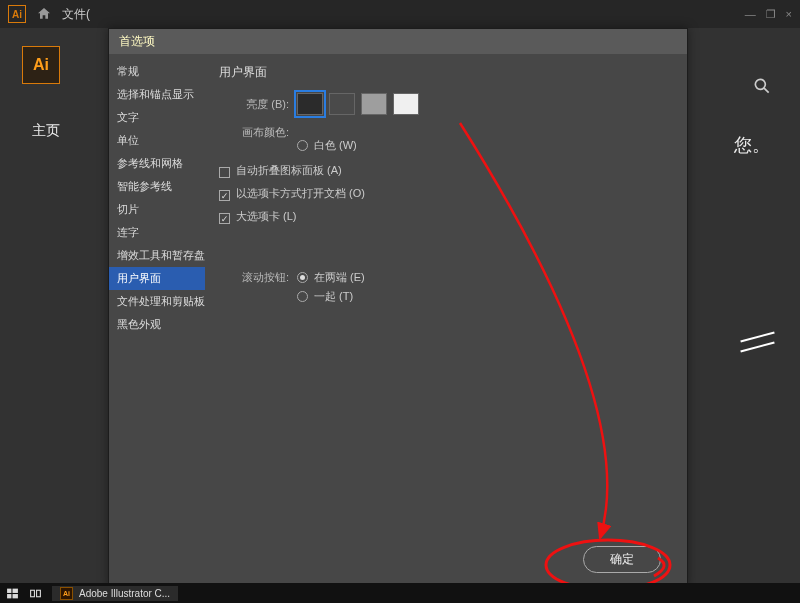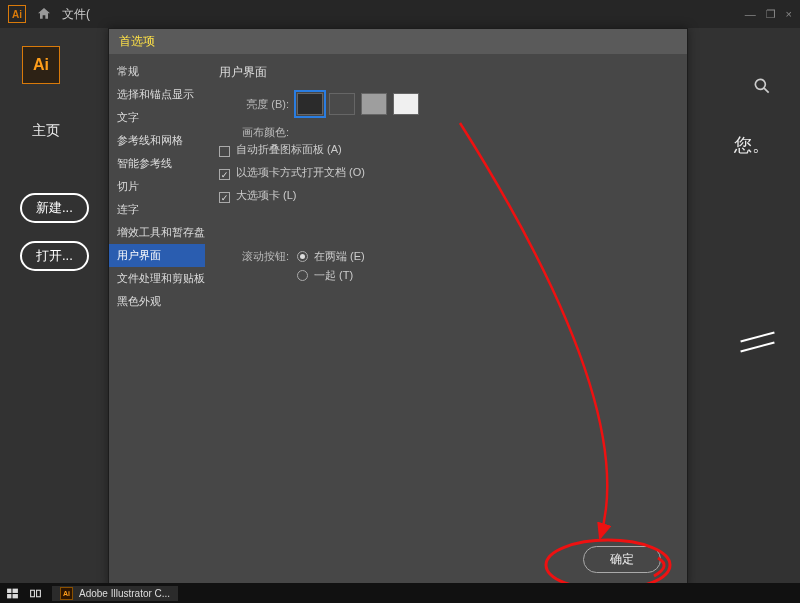--- a/index.html
+++ b/index.html
@@ -27,21 +27,21 @@
 
   .scratches { position: absolute; right: 25px; top: 300px; }
   .scratches div { width: 35px; height: 2px; background: #fff; margin: 8px 0; transform: rotate(-15deg); }
 
   
   .dialog {
     position: absolute; left: 108px; top: 0; width: 580px; height: 560px;
     background: #474747; border: 1px solid #1c1c1c; display: flex; flex-direction: column;
     box-shadow: 0 0 10px rgba(0,0,0,.4);
   }
-  .dlg-title { background: #5a5a5a; color: #fde047; font-size: 12px; padding: 4px 10px; }
+  .dlg-title { background: #5a5a5a; color: #fef9c3; font-size: 12px; padding: 4px 10px; }
   .dlg-body { flex: 1; display: flex; }
   .dlg-side { width: 96px; background: #474747; padding-top: 6px; }
   .dlg-side .item { padding: 4px 8px; font-size: 11px; color: #ddd; cursor: pointer; white-space: nowrap; }
   .dlg-side .item.selected { background: #2a5db0; color: #fff; }
 
   .dlg-content { flex: 1; padding: 10px 14px; position: relative; }
   .sect-title { font-size: 12px; color: #ddd; margin-bottom: 12px; }
 
   .row { display: flex; align-items: center; margin-bottom: 10px; }
   .row .lbl { width: 70px; text-align: right; color: #bbb; font-size: 11px; margin-right: 8px; }
@@ -92,24 +92,20 @@
     <span>×</span>
   </div>
 </div>
 
 <div class="app-body">
 
   <div class="big-ai">Ai</div>
 
   <div class="left-home">主页</div>
 
-  <div class="side-btns">
-    <div class="pill">新建...</div>
-    <div class="pill">打开...</div>
-  </div>
 
   <span class="search-icon">
     <svg viewBox="0 0 24 24" fill="none" stroke="#ccc" stroke-width="2">
         <circle cx="10" cy="10" r="6"></circle>
         <line x1="20" y1="20" x2="14.5" y2="14.5"></line>
       </svg>
   </span>
 
   <div class="welcome-tail">您。</div>
 
@@ -118,20 +114,21 @@
       <div></div>
   </div>
 
   <div class="dialog">
     <div class="dlg-title">首选项</div>
     <div class="dlg-body">
       <div class="dlg-side" id="dlg-side">
           <div class="item">常规</div>
           <div class="item">选择和锚点显示</div>
           <div class="item">文字</div>
+          <div class="item">单位</div>
           <div class="item">参考线和网格</div>
           <div class="item">智能参考线</div>
           <div class="item">切片</div>
           <div class="item">连字</div>
           <div class="item">增效工具和暂存盘</div>
           <div class="item selected">用户界面</div>
           <div class="item">文件处理和剪贴板</div>
           <div class="item">黑色外观</div>
         </div>
 
@@ -143,20 +140,26 @@
           <div class="swatches" id="swatches">
               <div class="swatch sel" style="background: rgb(43, 43, 43);"></div>
               <div class="swatch" style="background: rgb(74, 74, 74);"></div>
               <div class="swatch" style="background: rgb(158, 158, 158);"></div>
               <div class="swatch" style="background: rgb(240, 240, 240);"></div>
             </div>
         </div>
 
         <div class="row" style="margin-bottom:2px">
           <span class="lbl">画布颜色:</span>
+        </div>
+        <div class="radios" style="margin-left:78px">
+          <label class="radio">
+            <span class="dot"></span>
+            <span>白色 (W)</span>
+          </label>
         </div>
 
         <label class="check">
           <span class="box"></span>
           <span>自动折叠图标面板 (A)</span>
         </label>
         <label class="check">
           <span class="box">✓</span>
           <span>以选项卡方式打开文档 (O)</span>
         </label>

